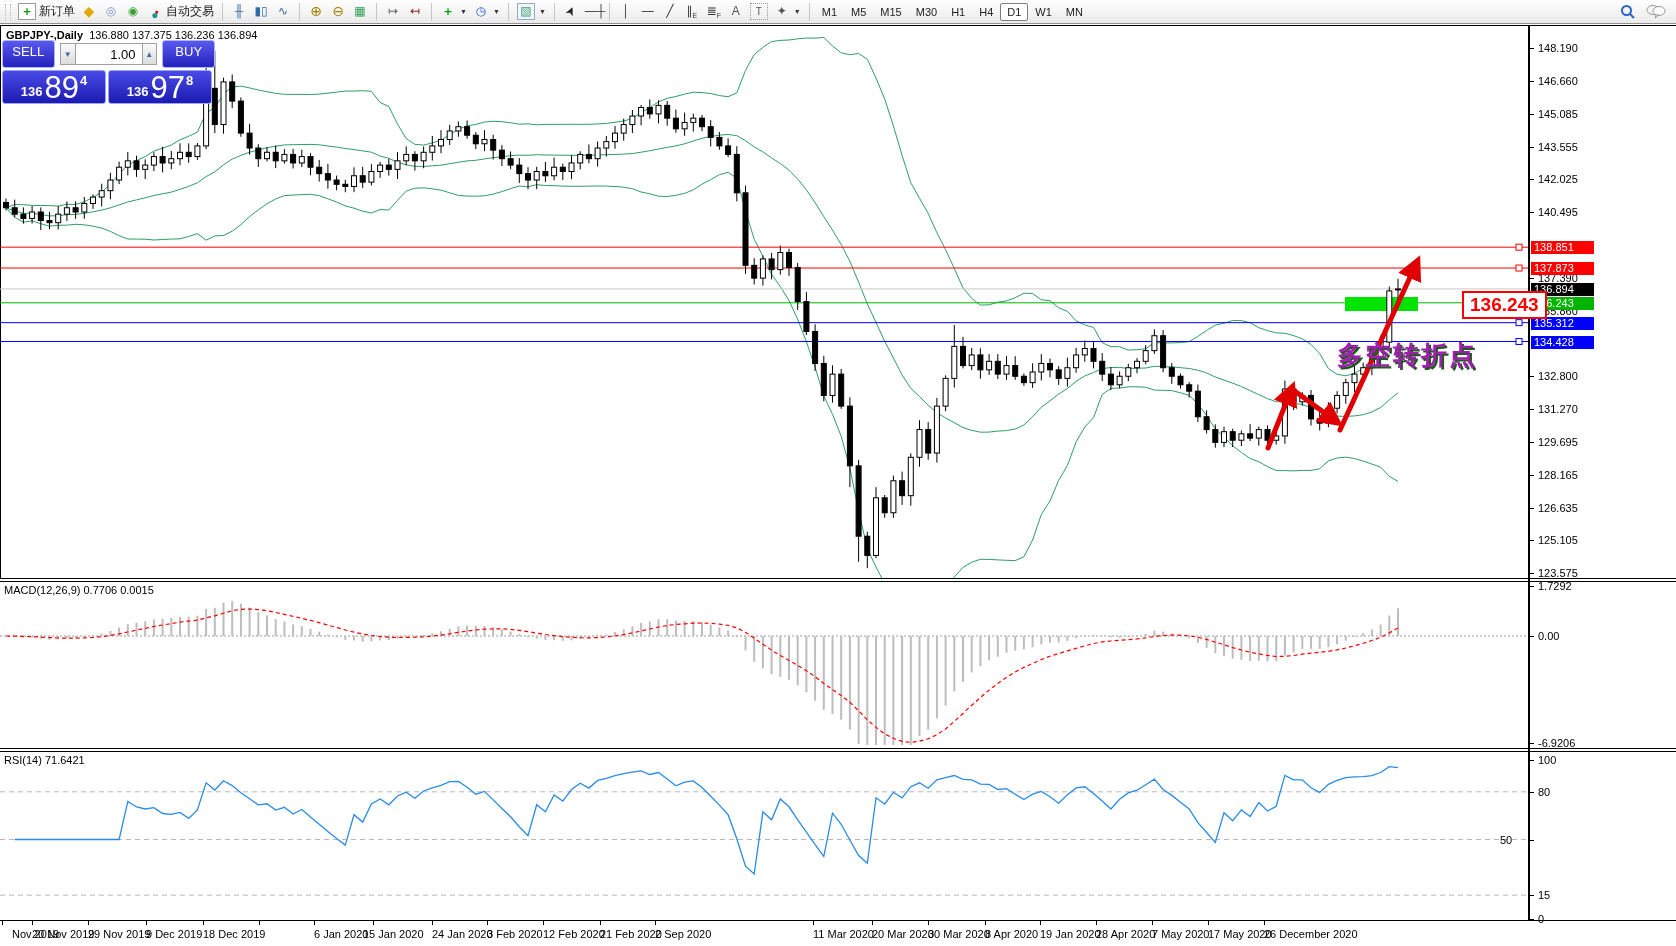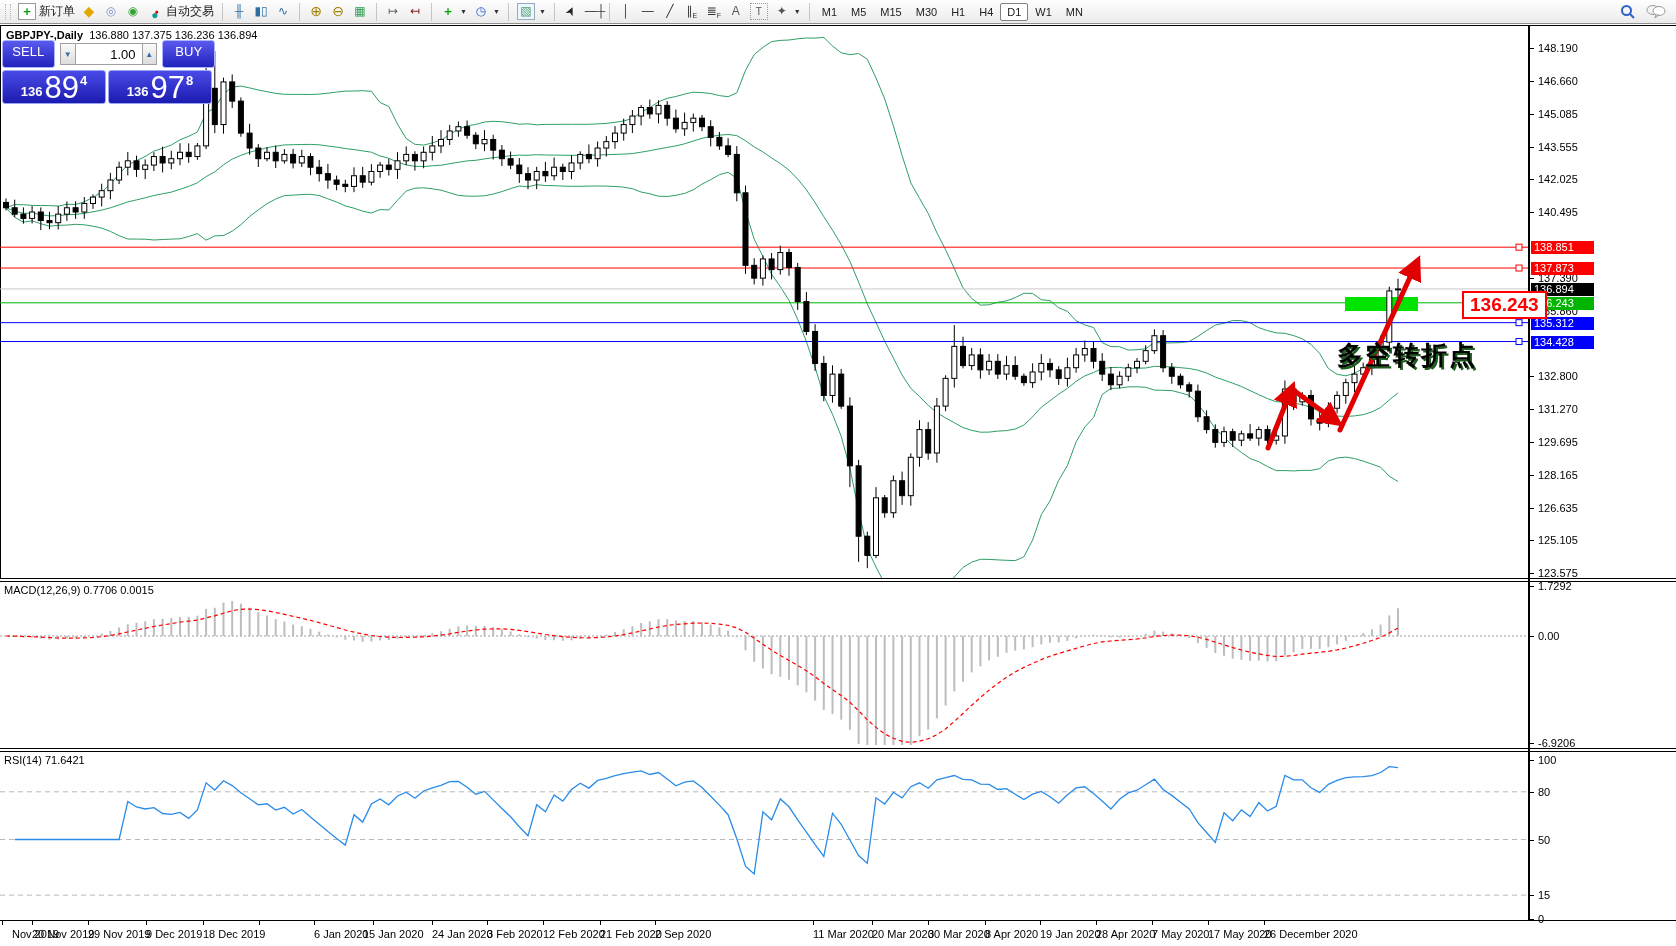--- a/index.html
+++ b/index.html
@@ -39,21 +39,21 @@
   .oct-row2{display:flex;gap:2px;margin-top:4px}
   .price-panel{width:104px;height:34px;background:linear-gradient(#4a4ae8,#1b1bb0);border:1px solid #9aa4f0;
                border-radius:3px;color:#fff;display:flex;align-items:flex-end;justify-content:center;
                padding-bottom:1px;box-sizing:border-box}
   .pp-small{font-size:13px;font-weight:bold;margin:0 2px 3px 0}
   .pp-big{font-size:31px;line-height:28px}
   .pp-sup{font-size:13px;font-weight:bold;margin:2px 0 0 1px;align-self:flex-start}
   
   .lvlbox{position:absolute;left:1462px;top:291px;border:2px solid #ff0000;background:#fff;color:#ff0000;
           font-size:19px;font-weight:bold;padding:0 6px;line-height:24px;z-index:26}
-  .cntext{position:absolute;left:1337px;top:338px;font-size:26px;font-weight:bold;color:#000000;
+  .cntext{position:absolute;left:1337px;top:338px;font-size:26px;font-weight:bold;color:#a21caf;
           text-shadow:2px 2px 0 #1c5c1c;z-index:26;letter-spacing:2px;white-space:nowrap}
   svg{position:absolute;left:0;z-index:10}
 </style>
 </head>
 <body>
 
 <div class="app">
 
   <div class="toolbar">
     <div class="tb-grip"></div>
@@ -778,21 +778,21 @@
       <div class="tick" style="left: 1538px; top: 580px;">1.7292</div>
       <div class="tickdash" style="top: 636px;"></div>
       <div class="tick" style="left: 1538px; top: 630px;">0.00</div>
       <div class="tickdash" style="top: 743px;"></div>
       <div class="tick" style="left: 1538px; top: 737px;">-6.9206</div>
       <div class="tickdash" style="top: 760px;"></div>
       <div class="tick" style="left: 1538px; top: 754px;">100</div>
       <div class="tickdash" style="top: 791.8px;"></div>
       <div class="tick" style="left: 1538px; top: 785.8px;">80</div>
       <div class="tickdash" style="top: 839.5px;"></div>
-      <div class="tick" style="left: 1538px; top: 833.5px; text-align: center;">50</div>
+      <div class="tick" style="left: 1500px; top: 833.5px; text-align: center;">50</div>
       <div class="tickdash" style="top: 895.15px;"></div>
       <div class="tick" style="left: 1538px; top: 889.15px;">15</div>
       <div class="tickdash" style="top: 919px;"></div>
       <div class="tick" style="left: 1538px; top: 913px;">0</div>
     </div>
   <div id="datesaxis">
       <div class="tick" style="left: 2px; top: 928px; padding-left: 10px;">Nov 2019</div>
       <div style="position: absolute; width: 1px; height: 4px; background: rgb(0, 0, 0); top: 921px; left: 2px;"></div>
       <div class="tick" style="left: 32px; top: 928px;">20 Nov 2019</div>
       <div style="position: absolute; width: 1px; height: 4px; background: rgb(0, 0, 0); top: 921px; left: 32px;"></div>

